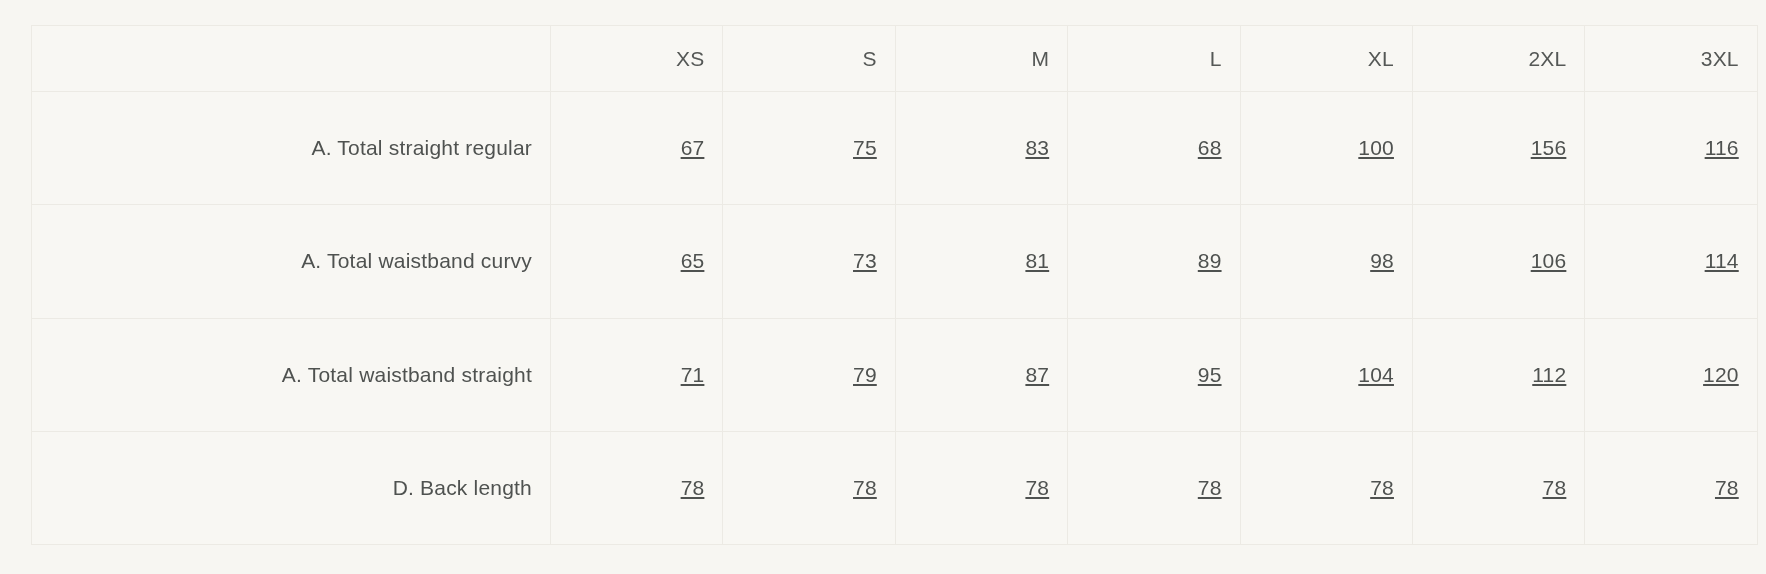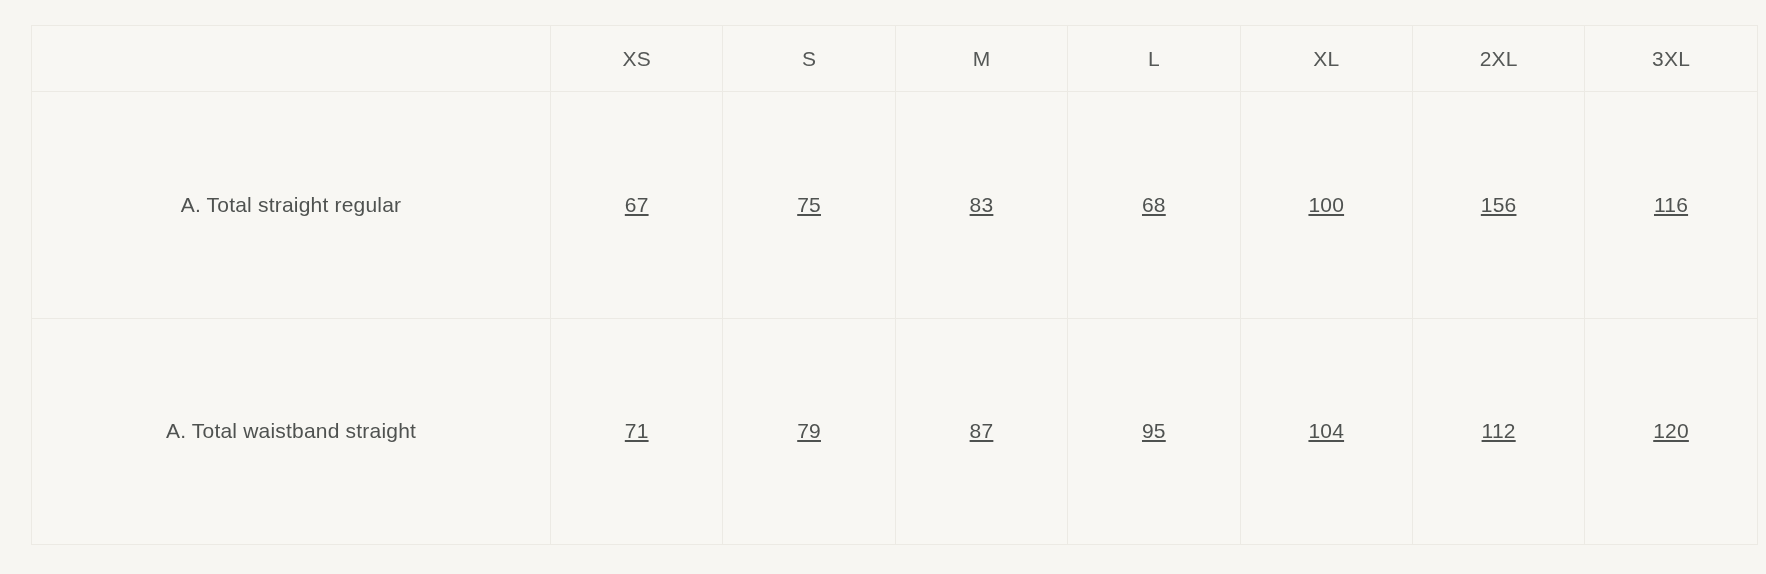--- a/index.html
+++ b/index.html
@@ -25,21 +25,21 @@
     width: 100%;
     height: 100%;
     border-collapse: collapse;
     table-layout: fixed;
     background: #f8f7f3;
   }
   table.size-table th,
   table.size-table td {
     border: 1px solid #eceae4;
     padding: 0 18px;
-    text-align: center;
+    text-align: right;
     vertical-align: middle;
     font-weight: 400;
     font-size: 21px;
     color: #4f5250;
     letter-spacing: 0.2px;
     background: #f8f7f3;
     height: 65px;
     box-sizing: border-box;
   }
   table.size-table thead th {
@@ -96,24 +96,44 @@
         <td class="row-label">A. Total straight regular</td>
         <td class="cell-value">67</td>
         <td class="cell-value">75</td>
         <td class="cell-value">83</td>
         <td class="cell-value">68</td>
         <td class="cell-value">100</td>
         <td class="cell-value">156</td>
         <td class="cell-value">116</td>
       </tr>
       <tr>
+        <td class="row-label">A. Total waistband curvy</td>
+        <td class="cell-value">65</td>
+        <td class="cell-value">73</td>
+        <td class="cell-value">81</td>
+        <td class="cell-value">89</td>
+        <td class="cell-value">98</td>
+        <td class="cell-value">106</td>
+        <td class="cell-value">114</td>
+      </tr>
+      <tr>
         <td class="row-label">A. Total waistband straight</td>
         <td class="cell-value">71</td>
         <td class="cell-value">79</td>
         <td class="cell-value">87</td>
         <td class="cell-value">95</td>
         <td class="cell-value">104</td>
         <td class="cell-value">112</td>
         <td class="cell-value">120</td>
       </tr>
+      <tr>
+        <td class="row-label">D. Back length</td>
+        <td class="cell-value">78</td>
+        <td class="cell-value">78</td>
+        <td class="cell-value">78</td>
+        <td class="cell-value">78</td>
+        <td class="cell-value">78</td>
+        <td class="cell-value">78</td>
+        <td class="cell-value">78</td>
+      </tr>
     </tbody>
   </table>
 </div>
 
 </body></html>

